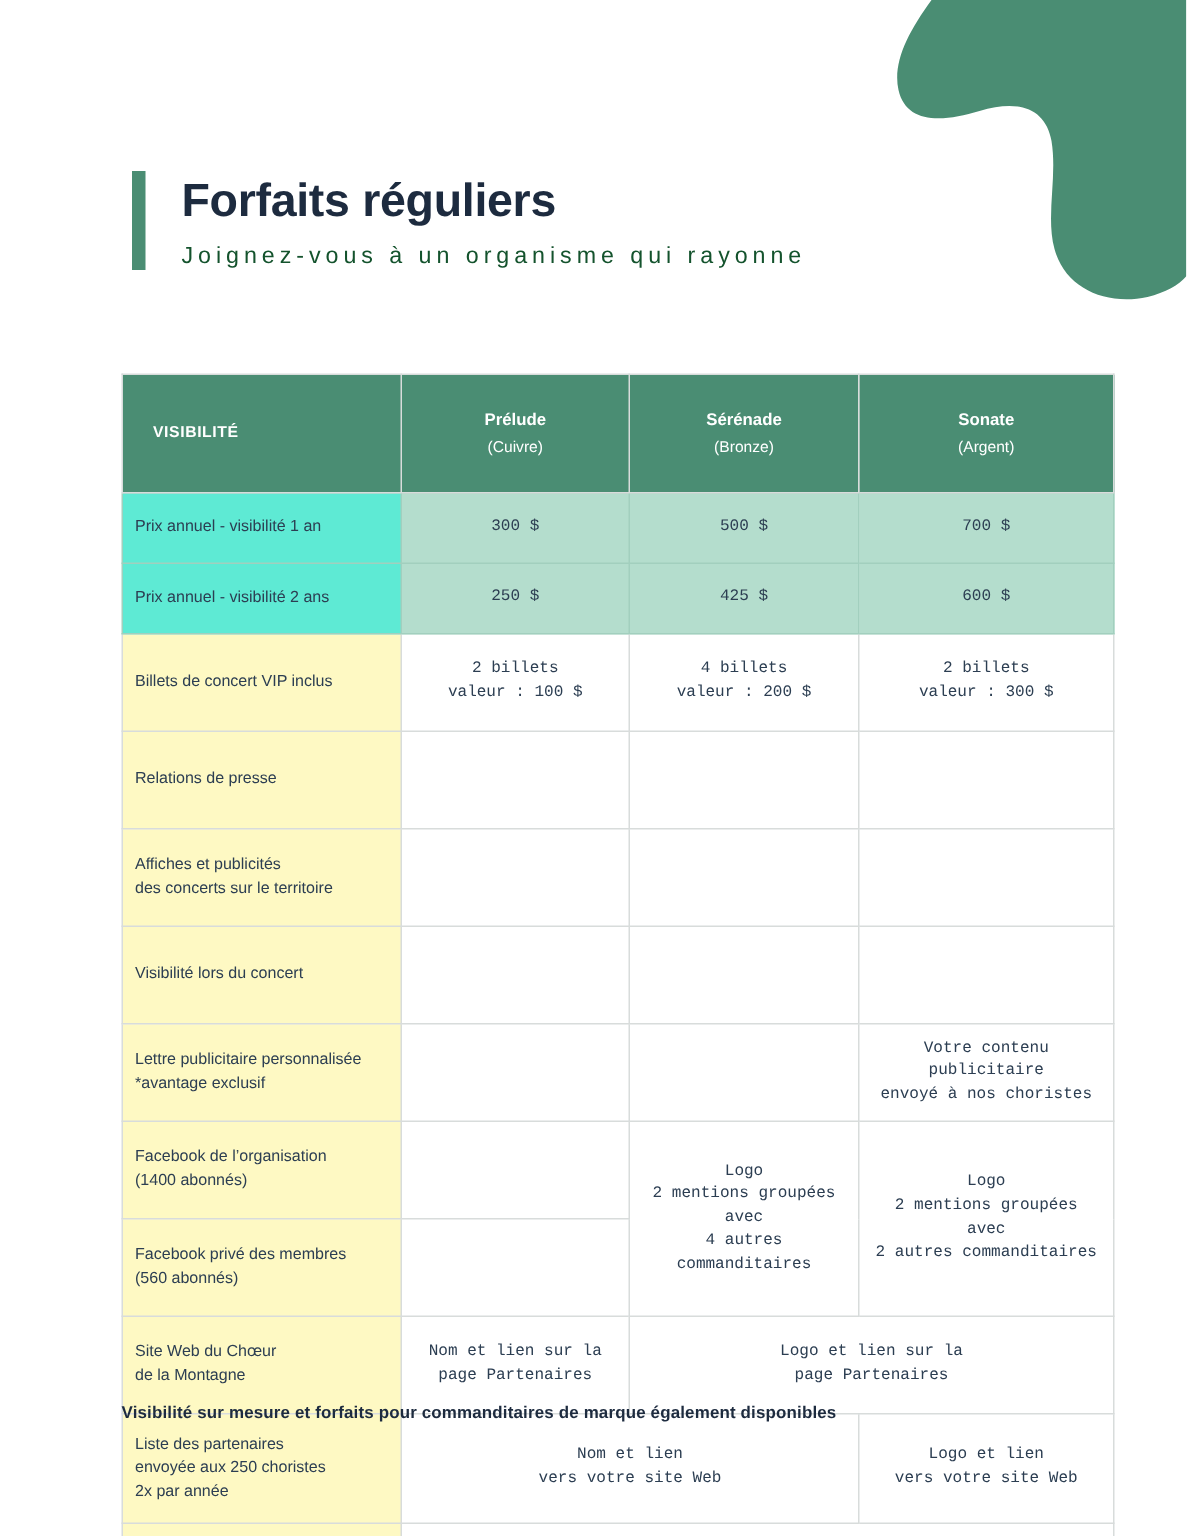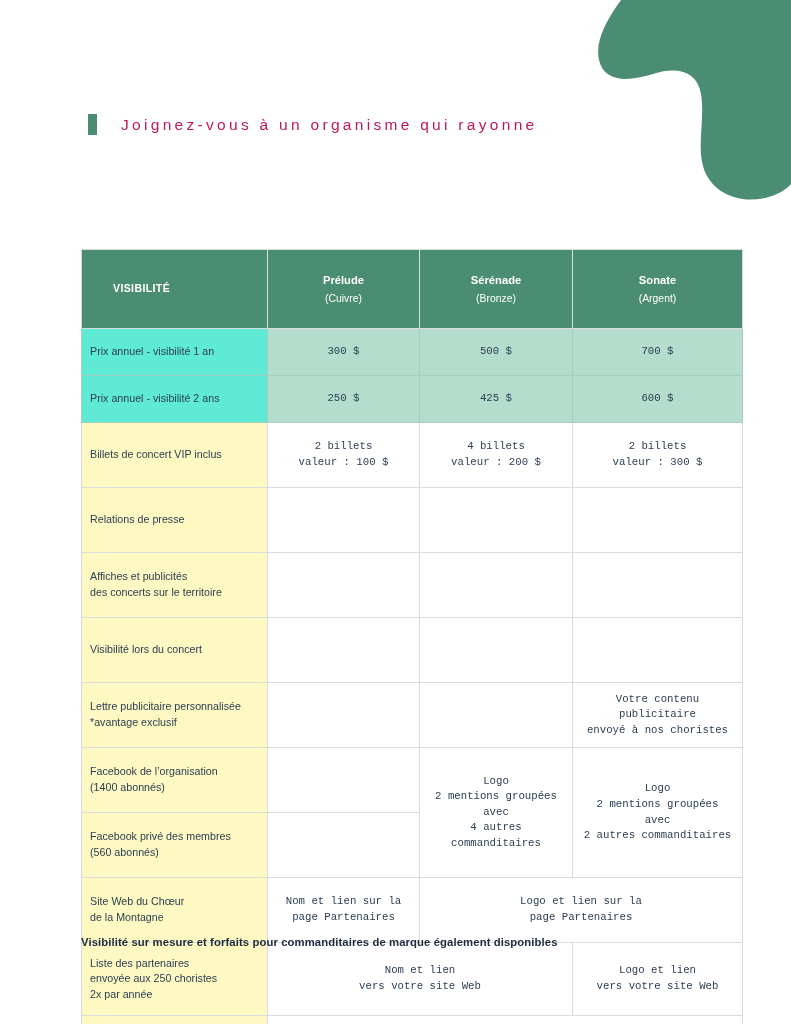--- a/index.html
+++ b/index.html
@@ -48,21 +48,21 @@
     font-weight: bold;
     letter-spacing: -0.2px;
     color: #1d2b3f;
     line-height: 1.18;
     margin: 0 0 9px 0;
     white-space: nowrap;
   }
   .page-subtitle {
     font-size: 15.5px;
     letter-spacing: 3.3px;
-    color: #be185d;
+    color: #14532d;
     line-height: 1.2;
     margin: 0;
     white-space: nowrap;
   }
 
   
   .table-wrap {
     position: absolute;
     left: 81px;
     top: 249px;
@@ -89,21 +89,21 @@
   
   thead th {
     background: #4a8d73;
     color: #ffffff;
     border-color: #4a8d73;
     height: 66px;
     font-weight: bold;
   }
   thead th.head-label {
     text-align: left;
-    padding-left: 31px;
+    padding-left: 20px;
     font-size: 10.5px;
     letter-spacing: 0.4px;
   }
   thead th.head-tier {
     text-align: center;
     font-weight: normal;
   }
   .tier-name {
     display: block;
     font-weight: bold;
@@ -166,20 +166,21 @@
              C 144 118, 136 144, 142 166
              C 149 192, 176 204, 204 198
              C 216 195, 225 190, 230 184
              L 230 0 Z"></path>
   </svg>
 </div>
 
 <div class="header">
   <div class="accent-bar"></div>
   <div class="header-texts">
+    <h1 class="page-title">Forfaits réguliers</h1>
     <p class="page-subtitle">Joignez-vous à un organisme qui rayonne</p>
   </div>
 </div>
 
 <div class="table-wrap">
   <table class="pricing">
     <colgroup>
       <col class="c-label">
         <col class="c-tier">
         <col class="c-tier2">

